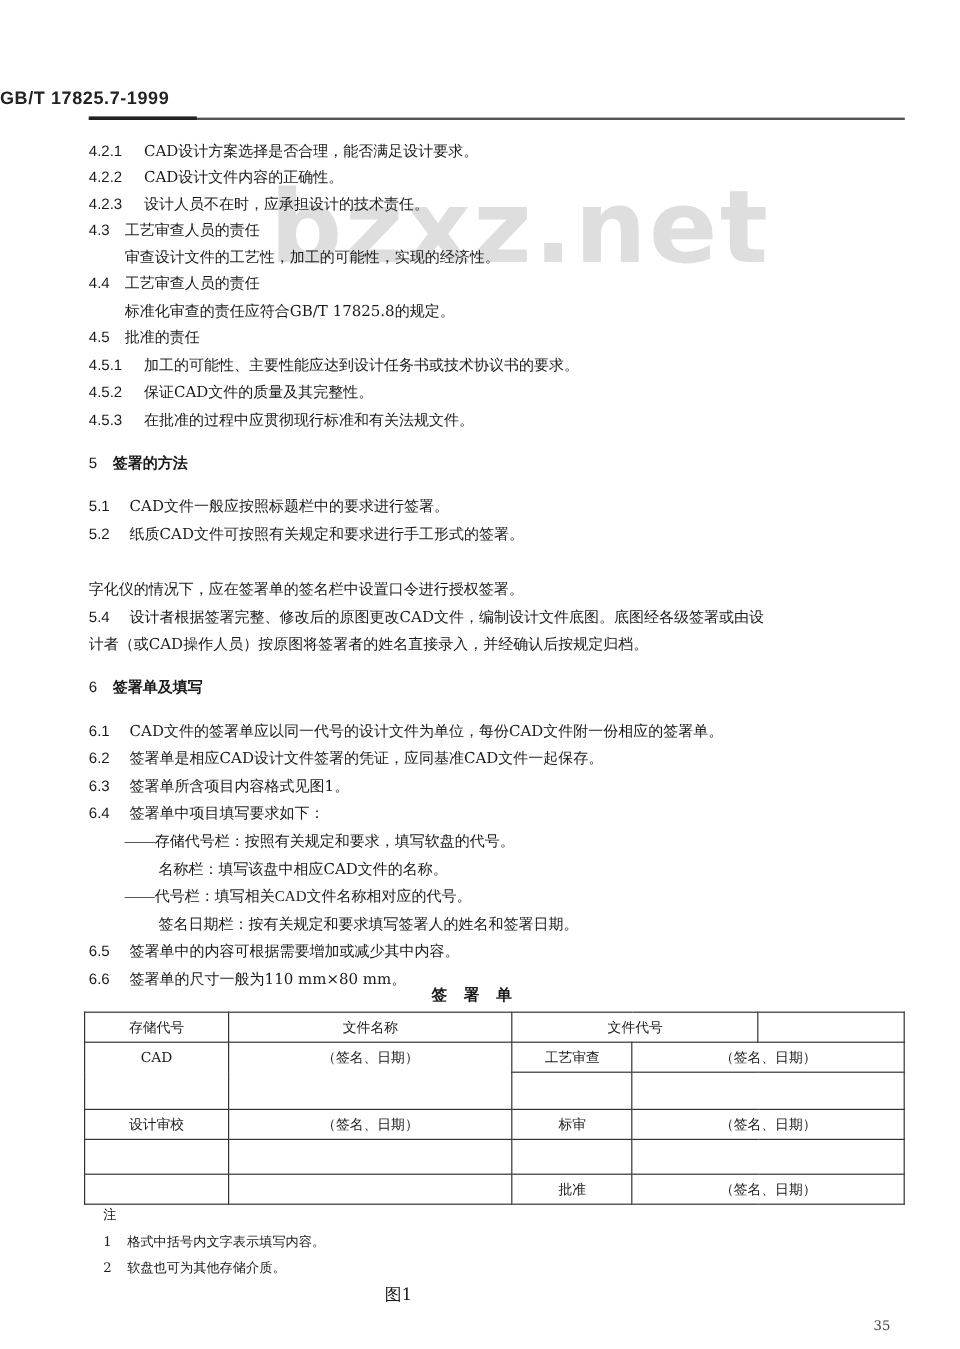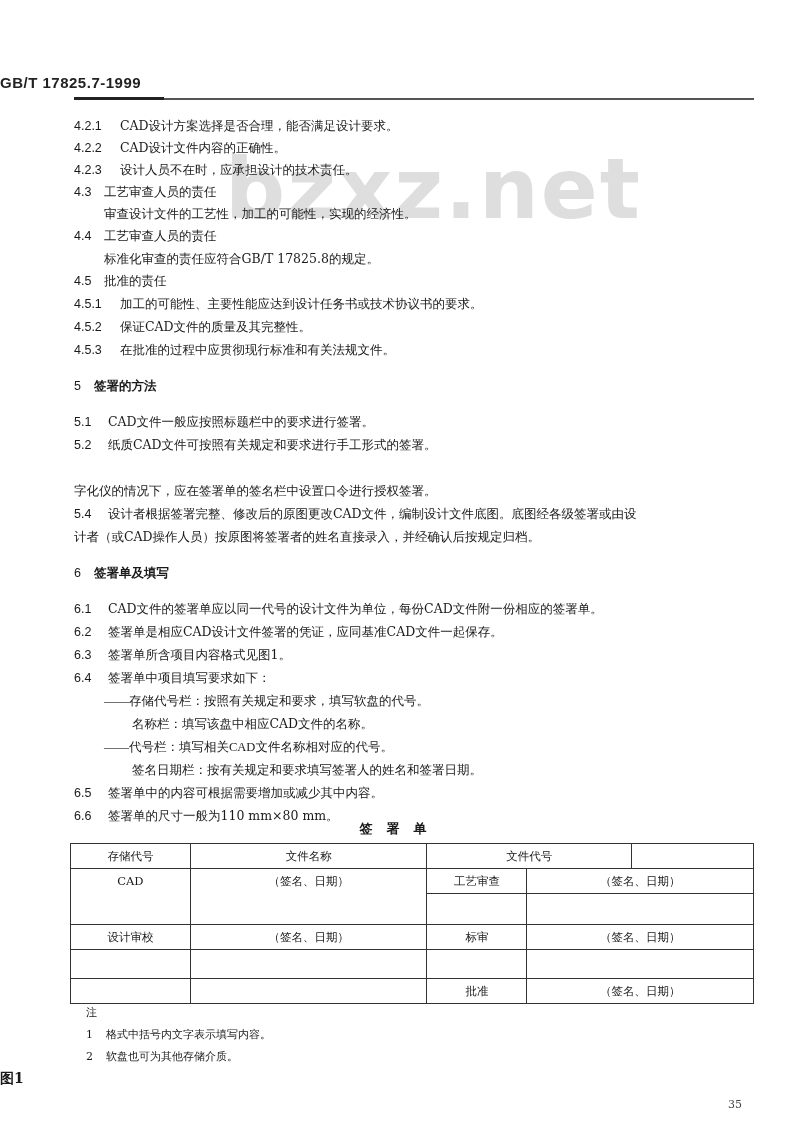--- a/index.html
+++ b/index.html
@@ -16,21 +16,21 @@
   .num { display: inline-block; min-width: 46px; font-family: "Liberation Sans", sans-serif; }
   .indent { left: 104px; }
   .indent2 { left: 132px; }
   .dash-item { left: 104px; font-family: Liberation Serif, serif; }
   .sec-title { font-weight: bold; }
   .sec-title .num { min-width: 20px; font-weight: normal; }
   .tbl-title { position: absolute; top: 820px; left: 0; width: 800px; text-align: center; font-size: 13px; letter-spacing: 14px; font-weight: bold; }
   table.form { position: absolute; left: 70px; top: 843px; width: 684px; border-collapse: collapse; font-size: 11.5px; }
   table.form td { border: 1.5px solid #333; text-align: center; height: 24px; padding: 0; }
   .notes { position: absolute; left: 86px; font-size: 11px; line-height: 14px; }
-  .fig { position: absolute; top: 1070px; left: 0; width: 664px; text-align: left; font-size: 14px; font-weight: bold; }
+  .fig { position: absolute; top: 1070px; left: 0; width: 664px; text-align: center; font-size: 14px; font-weight: normal; }
   .pgnum { position: absolute; top: 1098px; left: 716px; font-size: 11px; color: #444; margin-left: 12px; }
 </style>
 </head>
 <body>
 
 <div class="page">
   <div class="hdr">GB/T 17825.7-1999</div>
   <div class="hdr-rule"></div>
   <div class="hdr-rule-thick"></div>
   <div class="watermark">bzxz.net</div>

